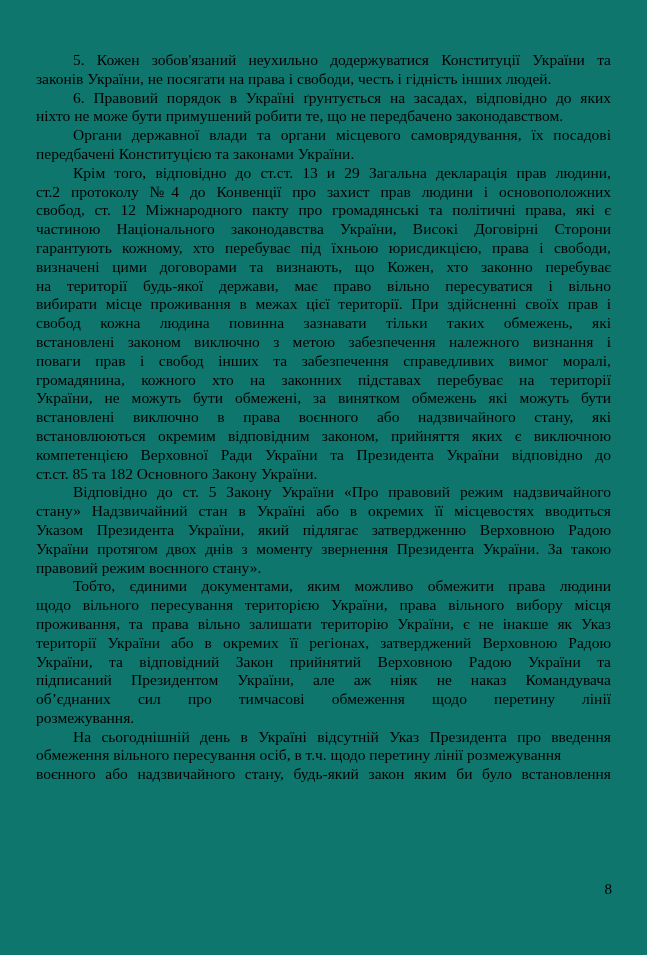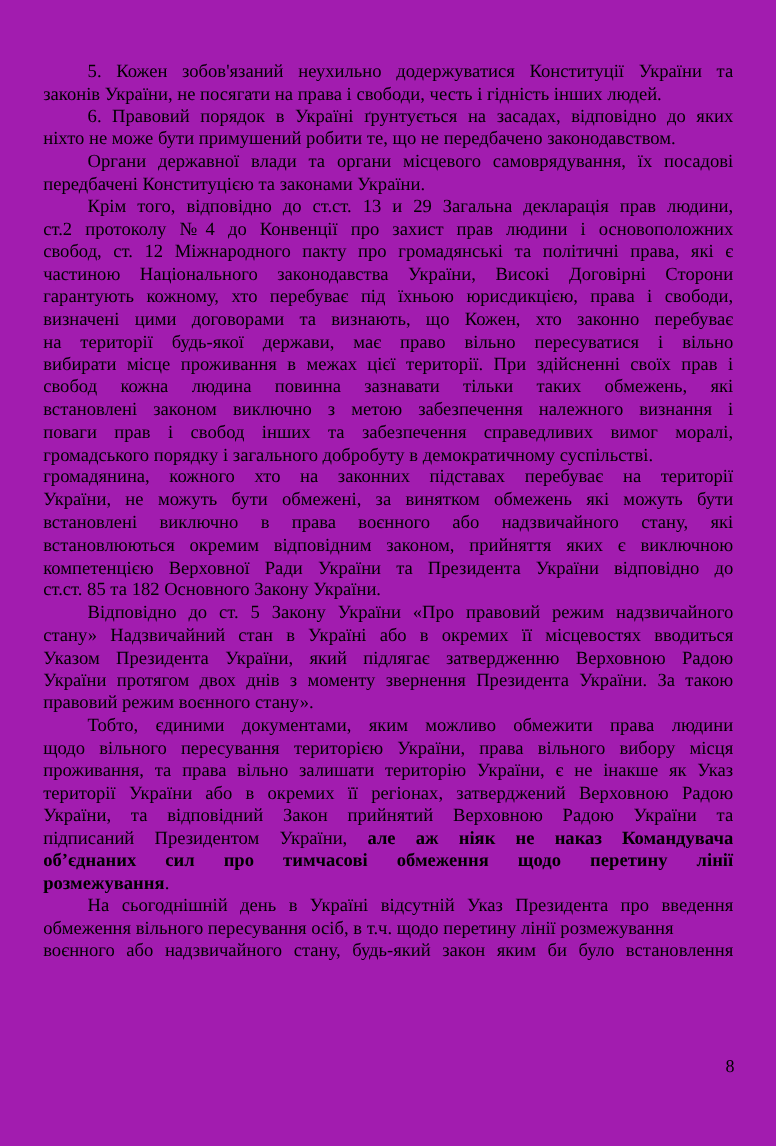--- a/index.html
+++ b/index.html
@@ -4,21 +4,21 @@
 <style>
   html, body {
     margin: 0;
     padding: 0;
     background: #ffffff;
   }
   .page {
     position: relative;
     width: 647px;
     height: 955px;
-    background: #a21caf;
+    background: #0f766e;
     font-family: "Liberation Serif", serif;
     color: #000000;
     overflow: hidden;
   }
   .doc-body {
     position: absolute;
     left: 36px;
     top: 51px;
     width: 575px;
     font-size: 15.5px;
@@ -30,21 +30,21 @@
     text-align-last: justify;
     overflow: visible;
   }
   .line.last {
     text-align-last: left;
   }
   .line.indent {
     text-indent: 37px;
   }
   .bold {
-    font-weight: bold;
+    font-weight: normal;
   }
   .page-number {
     position: absolute;
     top: 880px;
     right: 35px;
     font-size: 15px;
     line-height: 18px;
     color: #000000;
   }
 </style>
@@ -63,21 +63,20 @@
       <div class="line"><span>ст.2 протоколу №4 до Конвенції про захист прав людини і основоположних</span></div>
       <div class="line"><span>свобод, ст. 12 Міжнародного пакту про громадянські та політичні права, які є</span></div>
       <div class="line"><span>частиною Національного законодавства України, Високі Договірні Сторони</span></div>
       <div class="line"><span>гарантують кожному, хто перебуває під їхньою юрисдикцією, права і свободи,</span></div>
       <div class="line"><span>визначені цими договорами та визнають, що Кожен, хто законно перебуває</span></div>
       <div class="line"><span>на території будь-якої держави, має право вільно пересуватися і вільно</span></div>
       <div class="line"><span>вибирати місце проживання в межах цієї території. При здійсненні своїх прав і</span></div>
       <div class="line"><span>свобод кожна людина повинна зазнавати тільки таких обмежень, які</span></div>
       <div class="line"><span>встановлені законом виключно з метою забезпечення належного визнання і</span></div>
       <div class="line"><span>поваги прав і свобод інших та забезпечення справедливих вимог моралі,</span></div>
-      <div class="line last"><span>громадського порядку і загального добробуту в демократичному суспільстві.</span></div>
       <div class="line"><span>громадянина, кожного хто на законних підставах перебуває на території</span></div>
       <div class="line"><span>України, не можуть бути обмежені, за винятком обмежень які можуть бути</span></div>
       <div class="line"><span>встановлені виключно в права воєнного або надзвичайного стану, які</span></div>
       <div class="line"><span>встановлюються окремим відповідним законом, прийняття яких є виключною</span></div>
       <div class="line"><span>компетенцією Верховної Ради України та Президента України відповідно до</span></div>
       <div class="line last"><span>ст.ст. 85 та 182 Основного Закону України.</span></div>
       <div class="line indent"><span>Відповідно до ст. 5 Закону України «Про правовий режим надзвичайного</span></div>
       <div class="line"><span>стану» Надзвичайний стан в Україні або в окремих її місцевостях вводиться</span></div>
       <div class="line"><span>Указом Президента України, який підлягає затвердженню Верховною Радою</span></div>
       <div class="line"><span>України протягом двох днів з моменту звернення Президента України. За такою</span></div>

